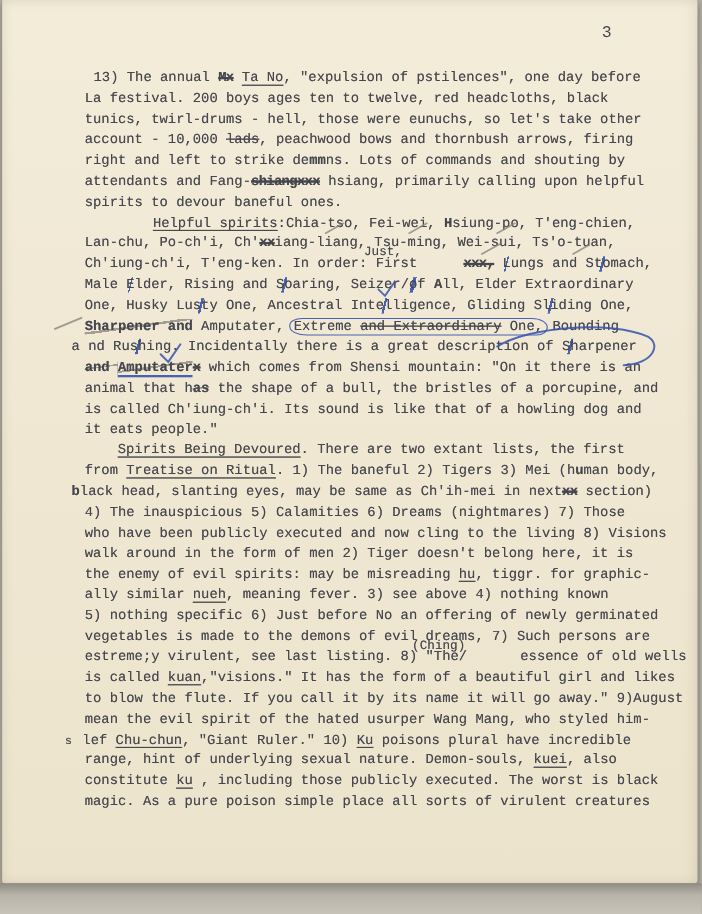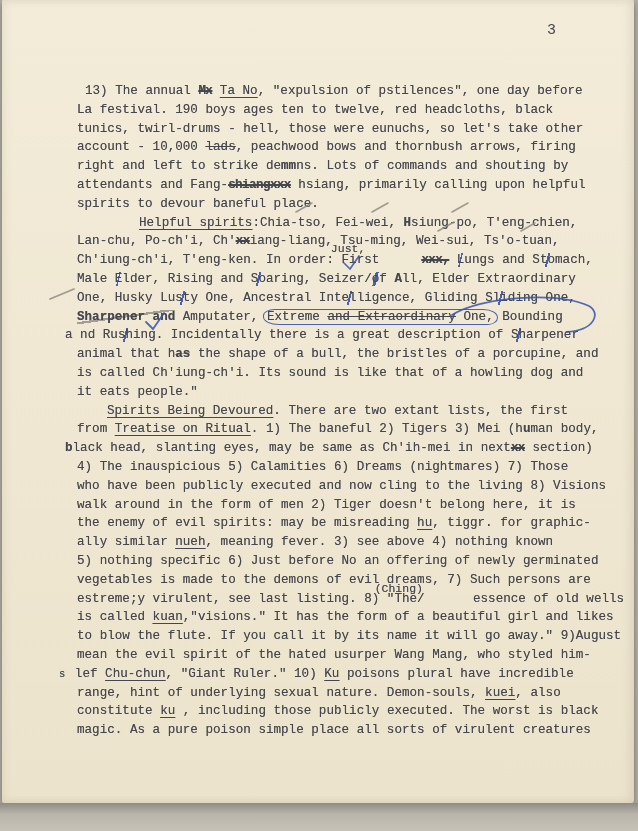--- a/index.html
+++ b/index.html
@@ -16,21 +16,21 @@
   }
   .scan-strip{
     position:absolute;left:0;bottom:0;width:638px;height:28px;
     background:linear-gradient(180deg,#8f8c84 0%,#b9b5ab 40%,#c6c2b8 100%);
   }
   .page-number{
     position:absolute;top:22px;right:78px;
     font-size:15px;color:#45464e;
   }
   .text-block{
-    position:absolute;left:0;top:82px;width:504px;
+    position:absolute;left:0;top:62px;width:504px;
     padding:0 30px 0 75px;box-sizing:border-box;
     font-size:12.6px;line-height:18.8px;color:#45464e;
     text-shadow:0 0 0.5px rgba(62,63,72,.55);
     white-space:nowrap;
   }
   .line{height:18.8px;position:relative;}
   .line span{display:inline;}
   .u{text-decoration:underline;text-underline-offset:2.5px;text-decoration-thickness:1.2px;}
   .st{text-decoration:line-through;text-decoration-thickness:1.4px;}
   .x{font-weight:bold;text-decoration:line-through;text-decoration-thickness:1.6px;letter-spacing:-0.6px;}
@@ -46,33 +46,34 @@
   .ins-b > span{top:-10px;left:-50px;}
   svg.overlay{position:absolute;left:0;top:0;pointer-events:none;}
 </style>
 </head>
 <body>
 
 <div class="sheet">
   <div class="page-number">3</div>
   <div class="text-block" id="text-block">
       <div class="line" style="margin-left: 8px;"><span>13) The annual </span><span class="x">Mx</span><span> </span><span class="u">Ta No</span><span>, "expulsion of pstilences", one day before</span></div>
-      <div class="line"><span>La festival. 190 boys ages ten to twelve, red headcloths, black</span></div>
+      <div class="line"><span>La festival. 200 boys ages ten to twelve, red headcloths, black</span></div>
       <div class="line"><span>tunics, twirl-drums - hell, those were eunuchs, so let's take other</span></div>
       <div class="line"><span>account - 10,000 </span><span class="st">lads</span><span>, peachwood bows and thornbush arrows, firing</span></div>
       <div class="line"><span>right and left to strike de</span><span class="o">mm</span><span>ns. Lots of commands and shouting by</span></div>
       <div class="line"><span>attendants and Fang-</span><span class="x">shiangxxx</span><span> hsiang, primarily calling upon helpful</span></div>
-      <div class="line"><span>spirits to devour baneful place.</span></div>
+      <div class="line"><span>spirits to devour baneful ones.</span></div>
       <div class="line" style="margin-left: 62px;"><span class="u">Helpful spirits</span><span>:Chia-tso, Fei-wei, </span><span class="o">H</span><span>siung-po, T'eng-chien,</span></div>
       <div class="line"><span>Lan-chu, Po-ch'i, Ch'</span><span class="x">xx</span><span>iang-liang, Tsu-ming, Wei-sui, Ts'o-tuan,</span></div>
       <div class="line"><span>Ch'iung-ch'i, T'eng-ken. In order: First </span><span class="ins ins-a"><span>Just,</span></span><span class="x">xxx,</span><span> </span><span class="bs">L</span><span>ungs and S</span><span class="bs">to</span><span>mach,</span></div>
       <div class="line"><span>Male </span><span class="bs">E</span><span>lder, Rising and </span><span class="bs">So</span><span>aring, Seizer</span><span class="bs">/of</span><span> </span><span class="o">A</span><span>ll, Elder Extraordinary</span></div>
       <div class="line"><span>One, Husky Lu</span><span class="bs">st</span><span>y One, Ancestral Int</span><span class="bs">el</span><span>ligence, Gliding S</span><span class="bs">li</span><span>ding One,</span></div>
       <div class="line"><span class="ps">Sharpener and</span><span> Amputater, </span><span class="bc"><span>Extreme </span><span class="st">and Extraordinary</span><span> One,</span></span><span> Bounding</span></div>
       <div class="line" style="margin-left: -12px;"><span>a nd Ru</span><span class="bs">sh</span><span>ing. Incidentally there is a great description of </span><span class="bs">Sh</span><span>arpener</span></div>
+      <div class="line"><span class="ps">and </span><span class="ps bu">Amputater</span><span class="x">x</span><span> which comes from Shensi mountain: "On it there is an</span></div>
       <div class="line"><span>animal that h</span><span class="ps">as</span><span> the shape of a bull, the bristles of a porcupine, and</span></div>
       <div class="line"><span>is called Ch'iung-ch'i. Its sound is like that of a howling dog and</span></div>
       <div class="line"><span>it eats people."</span></div>
       <div class="line" style="margin-left: 30px;"><span class="u">Spirits Being Devoured</span><span>. There are two extant lists, the first</span></div>
       <div class="line"><span>from </span><span class="u">Treatise on Ritual</span><span>. 1) The baneful 2) Tigers 3) Mei (h</span><span class="o">u</span><span>man body,</span></div>
       <div class="line" style="margin-left: -12px;"><span class="o">b</span><span>lack head, slanting eyes, may be same as Ch'ih-mei in next</span><span class="x">xx</span><span> section)</span></div>
       <div class="line"><span>4) The inauspicious 5) Calamities 6) Dreams (nightmares) 7) Those</span></div>
       <div class="line"><span>who have been publicly executed and now cling to the living 8) Visions</span></div>
       <div class="line"><span>walk around in the form of men 2) Tiger doesn't belong here, it is</span></div>
       <div class="line"><span>the enemy of evil spirits: may be misreading </span><span class="u">hu</span><span>, tiggr. for graphic-</span></div>

